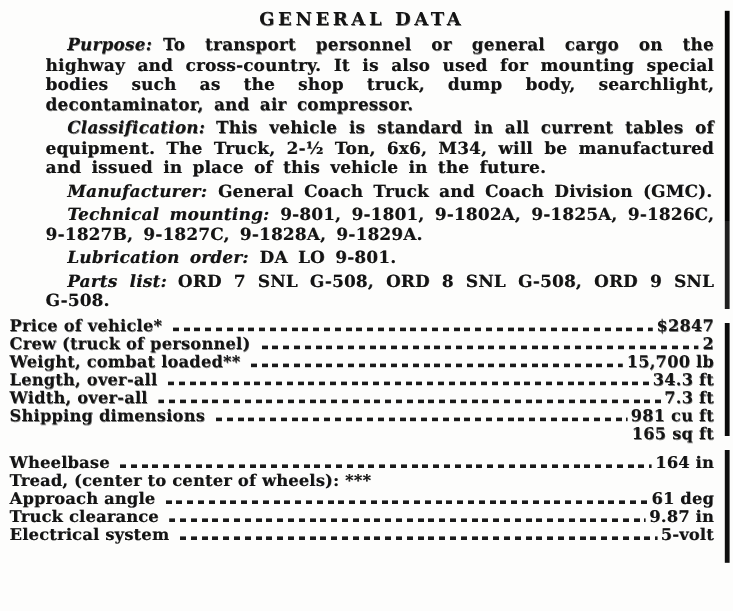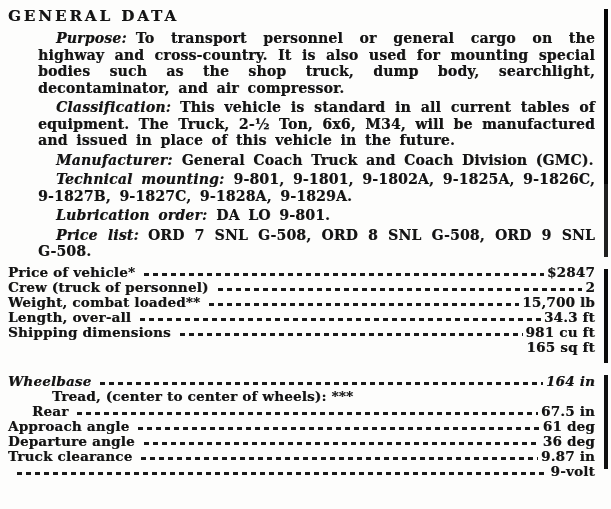--- a/index.html
+++ b/index.html
@@ -4,21 +4,21 @@
 <style>
   html,body{margin:0;padding:0;}
   body{
     width:611px;height:509px;overflow:hidden;position:relative;
     background:#fdfdfc;color:#141414;
     font-family:"DejaVu Serif", serif;font-weight:700;
     text-shadow:0.4px 0.4px 0.5px rgba(15,15,15,0.55);
   }
   .page{padding:5px 16px 0 8px;}
   .doc-title{
-    text-align:left;font-size:15px;letter-spacing:3px;
+    text-align:center;font-size:15px;letter-spacing:3px;
     margin:2px 0 5px 0;font-weight:700;
   }
   .para{
     font-size:14px;line-height:16.5px;text-align:justify;
     padding-left:30px;text-indent:-30px;margin:0 0 3px 0;
     word-spacing:3.5px;letter-spacing:0.2px;
   }
   .para .lead{font-style:italic;margin-right:9px;margin-left:48px;}
   .specs{margin-top:5px;}
   .spec-row{
@@ -26,23 +26,23 @@
     font-size:13.5px;line-height:15px;height:15px;
     white-space:nowrap;letter-spacing:0.2px;
   }
   .spec-label{flex:0 0 auto;}
   .leader{
     flex:1 1 auto;height:3px;align-self:flex-end;margin:0 3px 4px 9px;
     background:repeating-linear-gradient(90deg,#1a1a1a 0 5px,transparent 5px 9px);
   }
   .spec-value{flex:0 0 auto;text-align:right;}
   .spec-row.value-only{justify-content:flex-end;}
-  .spec-row.header-row .spec-label{flex:1;margin-left:44px;}
+  .spec-row.header-row .spec-label{flex:1;}
   .spec-row.indent{padding-left:24px;}
-  .spec-row.gap-before{margin-top:19px;font-style:italic;}
+  .spec-row.gap-before{margin-top:9px;}
   .scan-bar{
     position:absolute;top:9px;right:3px;width:4px;height:460px;
     background:linear-gradient(180deg,
       #060606 0 38%,
       rgba(8,8,8,0.9) 38% 54%,
       transparent 54% 56.5%,
       #0b0b0b 56.5% 77%,
       transparent 77% 79.5%,
       #101010 79.5% 100%);
   }
@@ -57,21 +57,21 @@
   <p class="para"><span class="lead">Purpose:</span><span>To transport personnel or general cargo on the highway and cross-country. It is also used for mounting special bodies such as the shop truck, dump body, searchlight, decontaminator, and air compressor.</span></p>
 
   <p class="para"><span class="lead">Classification:</span><span>This vehicle is standard in all current tables of equipment. The Truck, 2-½ Ton, 6x6, M34, will be manufactured and issued in place of this vehicle in the future.</span></p>
 
   <p class="para"><span class="lead">Manufacturer:</span><span>General Coach Truck and Coach Division (GMC).</span></p>
 
   <p class="para"><span class="lead">Technical mounting:</span><span>9-801, 9-1801, 9-1802A, 9-1825A, 9-1826C, 9-1827B, 9-1827C, 9-1828A, 9-1829A.</span></p>
 
   <p class="para"><span class="lead">Lubrication order:</span><span>DA LO 9-801.</span></p>
 
-  <p class="para"><span class="lead">Price list:</span><span>ORD 7 SNL G-508, ORD 8 SNL G-508, ORD 9 SNL G-508.</span></p>
+  <p class="para"><span class="lead">Parts list:</span><span>ORD 7 SNL G-508, ORD 8 SNL G-508, ORD 9 SNL G-508.</span></p>
 
   <div class="specs">
 
     <div class="spec-row">
       <span class="spec-label">Price of vehicle*</span>
       <span class="leader"></span>
       <span class="spec-value">$2847</span>
     </div>
 
     <div class="spec-row">
@@ -85,20 +85,25 @@
       <span class="leader"></span>
       <span class="spec-value">15,700 lb</span>
     </div>
 
     <div class="spec-row">
       <span class="spec-label">Length, over-all</span>
       <span class="leader"></span>
       <span class="spec-value">34.3 ft</span>
     </div>
 
+    <div class="spec-row">
+      <span class="spec-label">Width, over-all</span>
+      <span class="leader"></span>
+      <span class="spec-value">7.3 ft</span>
+    </div>
 
 
     <div class="spec-row">
       <span class="spec-label">Shipping dimensions</span>
       <span class="leader"></span>
       <span class="spec-value">981 cu ft</span>
     </div>
 
     <div class="spec-row value-only">
       <span class="spec-value">165 sq ft</span>
@@ -108,45 +113,36 @@
       <span class="spec-label">Wheelbase</span>
       <span class="leader"></span>
       <span class="spec-value">164 in</span>
     </div>
 
     <div class="spec-row header-row">
       <span class="spec-label">Tread, (center to center of wheels): ***</span>
     </div>
 
 
-    <div class="spec-row indent">
-      <span class="spec-label">Rear</span>
-      <span class="leader"></span>
-      <span class="spec-value">67.5 in</span>
-    </div>
 
     <div class="spec-row">
       <span class="spec-label">Approach angle</span>
       <span class="leader"></span>
       <span class="spec-value">61 deg</span>
     </div>
 
-    <div class="spec-row">
-      <span class="spec-label">Departure angle</span>
-      <span class="leader"></span>
-      <span class="spec-value">36 deg</span>
-    </div>
 
     <div class="spec-row">
       <span class="spec-label">Truck clearance</span>
       <span class="leader"></span>
       <span class="spec-value">9.87 in</span>
     </div>
 
     <div class="spec-row">
+      <span class="spec-label">Electrical system</span>
       <span class="leader"></span>
-      <span class="spec-value">9-volt</span>
+      <span class="spec-value">5-volt</span>
     </div>
 
   </div>
 </div>
 
 <div class="scan-bar"></div>
 
 </body></html>

